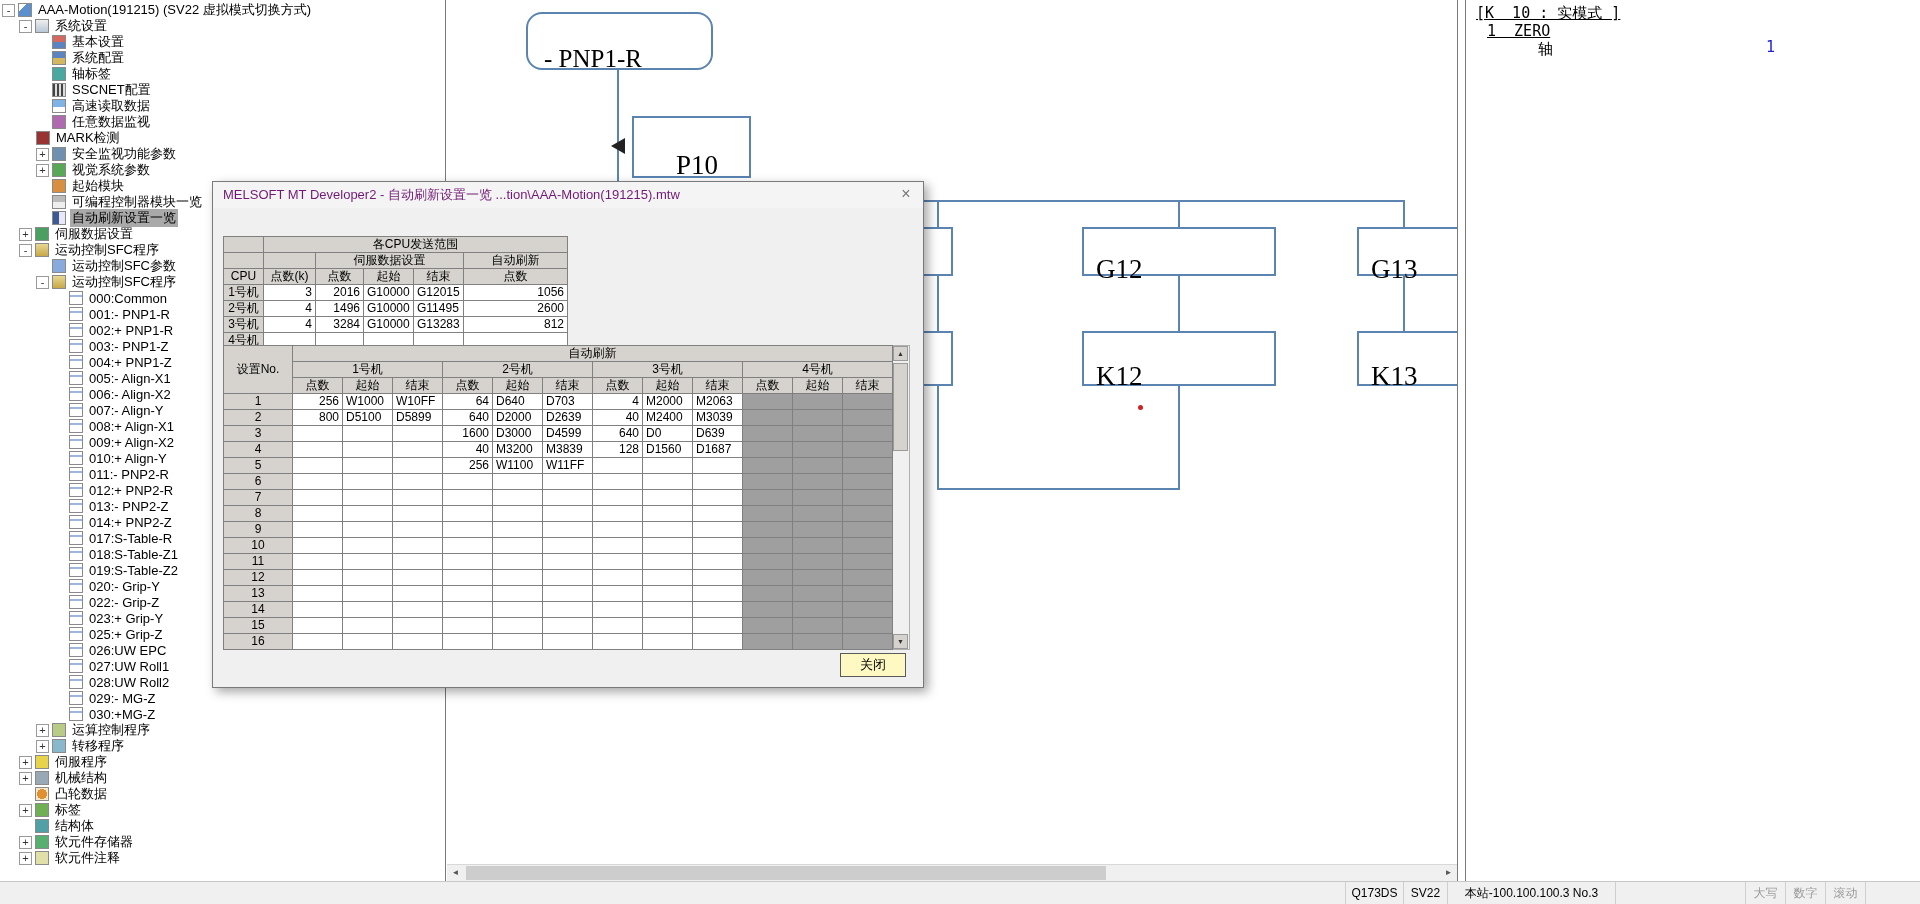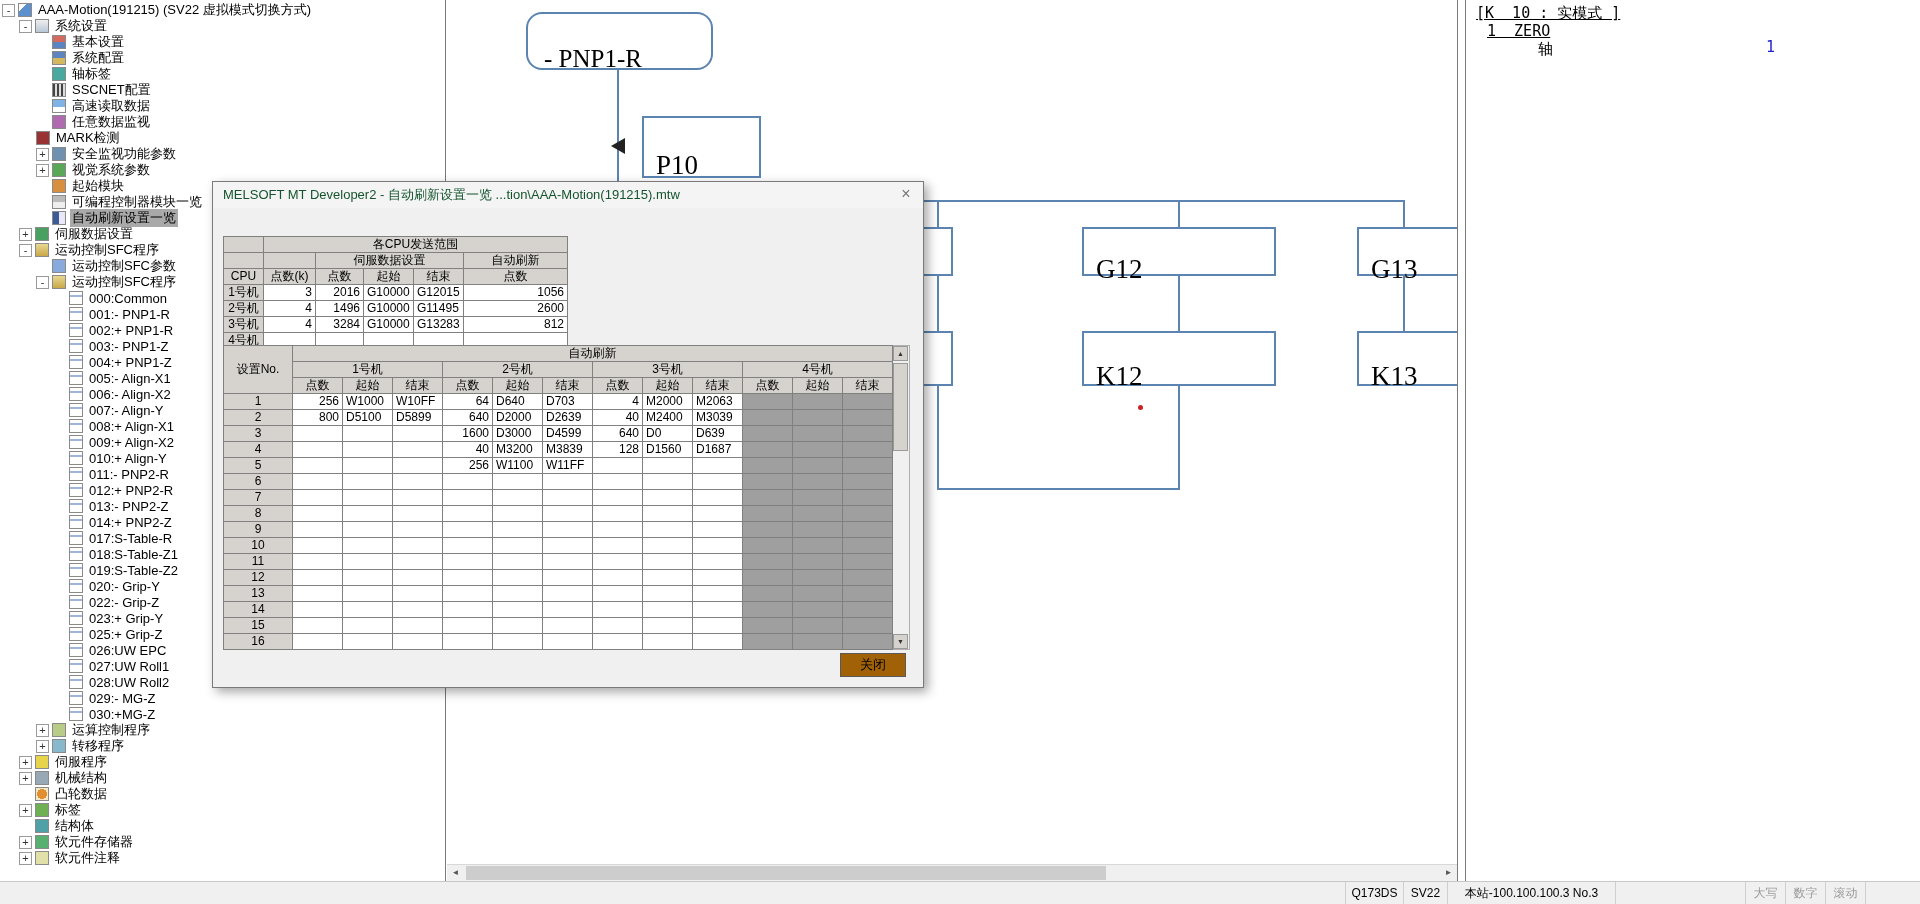--- a/index.html
+++ b/index.html
@@ -75,21 +75,21 @@
   .code-line { position:absolute; white-space:pre; }
   #code-line1 { left:10px; top:4px;text-decoration:underline; }
   #code-line2 { left:21px; top:22px;text-decoration:underline; }
   #code-line3 { left:72px; top:40px; }
   #code-step-number { left:300px; top:38px; color:#2222cc; }
 
   
   #dialog { position:absolute; left:212px; top:181px; width:712px; height:507px;
     background:#f0f0f0; border:1px solid #7a7a7a; box-shadow:4px 4px 10px rgba(0,0,0,.35); z-index:20; }
   #dialog-titlebar { height:26px; background:#f4f4f4; display:flex; align-items:center; padding-left:10px; }
-  #dialog-title { color:#14532d; font-size:13px; white-space:nowrap; overflow:hidden; }
+  #dialog-title { color:#701a75; font-size:13px; white-space:nowrap; overflow:hidden; }
   #dialog-close { margin-left:auto; width:34px; height:26px; text-align:center; line-height:24px;
     color:#777; font-size:16px; flex:none; }
   table.grid { border-collapse:collapse; table-layout:fixed; background:#fff; }
   table.grid th, table.grid td { border:1px solid #808080; font-size:12px; height:15px;
     padding:0 3px; overflow:hidden; white-space:nowrap; line-height:15px; }
   table.grid th { background:#d6d3ce; font-weight:normal; text-align:center; }
   table.grid td.num { text-align:right; }
   table.grid td.dev { text-align:left; }
   table.grid td.rowno { background:#d6d3ce; text-align:center; }
   table.grid td.disabled { background:#9f9f9f; }
@@ -97,21 +97,21 @@
   #refresh-wrap { position:absolute; left:10px; top:163px; display:flex; align-items:stretch; }
   #refresh-scrollbar { width:17px; background:#f0f0f0; border:1px solid #b0b0b0; border-left:none;
     position:relative; }
   .sb-btn { position:absolute; left:0; width:15px; height:15px; background:#d6d3ce;
     border:1px solid #9a9a9a; color:#333; font-size:7px; text-align:center; line-height:14px; }
   .sb-btn.up { top:0; }
   .sb-btn.down { bottom:0; }
   .sb-thumb { position:absolute; left:0; top:17px; width:15px; height:88px; background:#d6d3ce;
     border:1px solid #9a9a9a; }
   #dialog-close-btn { position:absolute; left:627px; top:471px; width:66px; height:24px;
-    background:#a16207; border:1px solid #5a5a5a; font-size:13px; text-align:center; line-height:22px; }
+    background:#fef9c3; border:1px solid #5a5a5a; font-size:13px; text-align:center; line-height:22px; }
 
   
   #status-bar { position:absolute; left:0; top:881px; width:1920px; height:23px;
     background:#f0f0f0; border-top:1px solid #c8c8c8; display:flex; align-items:stretch; font-size:12px; }
   .sb-sec { border-right:1px solid #cfcfcf; display:flex; align-items:center; justify-content:center;
     white-space:nowrap; padding:0 6px; }
   .sb-spacer { width:1346px; border-right:1px solid #cfcfcf; }
   .sb-spacer2 { width:130px; border-right:1px solid #cfcfcf; }
   .sb-end { flex:1; }
   .sb-sec.dim { color:#9a9a9a; }
@@ -391,21 +391,21 @@
       <span class="tlabel">软元件注释</span>
     </div>
   </div>
 
 <div id="diagram-panel">
   <div class="node" id="node-pnp1r" style="left:79px;top:12px;width:187px;height:58px;">
     <span class="nlabel">- PNP1-R</span>
   </div>
   <div class="vline" style="left:170px;top:70px;height:132px;"></div>
   <div id="flow-arrow" style="left:164px;top:138px;"></div>
-  <div class="node" id="node-p10" style="left:195px;top:116px;width:119px;height:62px;">
+  <div class="node" id="node-p10" style="left:185px;top:116px;width:119px;height:62px;padding-left:30px;">
     <span class="nlabel">P10</span>
   </div>
 
   <div class="hline" style="left:170px;top:200px;width:788px;"></div>
   <div class="vline" style="left:490px;top:200px;height:28px;"></div>
   <div class="vline" style="left:731px;top:200px;height:28px;"></div>
   <div class="vline" style="left:956px;top:200px;height:28px;"></div>
 
   <div class="node" style="left:399px;top:227px;width:107px;height:49px;"></div>
   <div class="node" style="left:635px;top:227px;width:194px;height:49px;">

